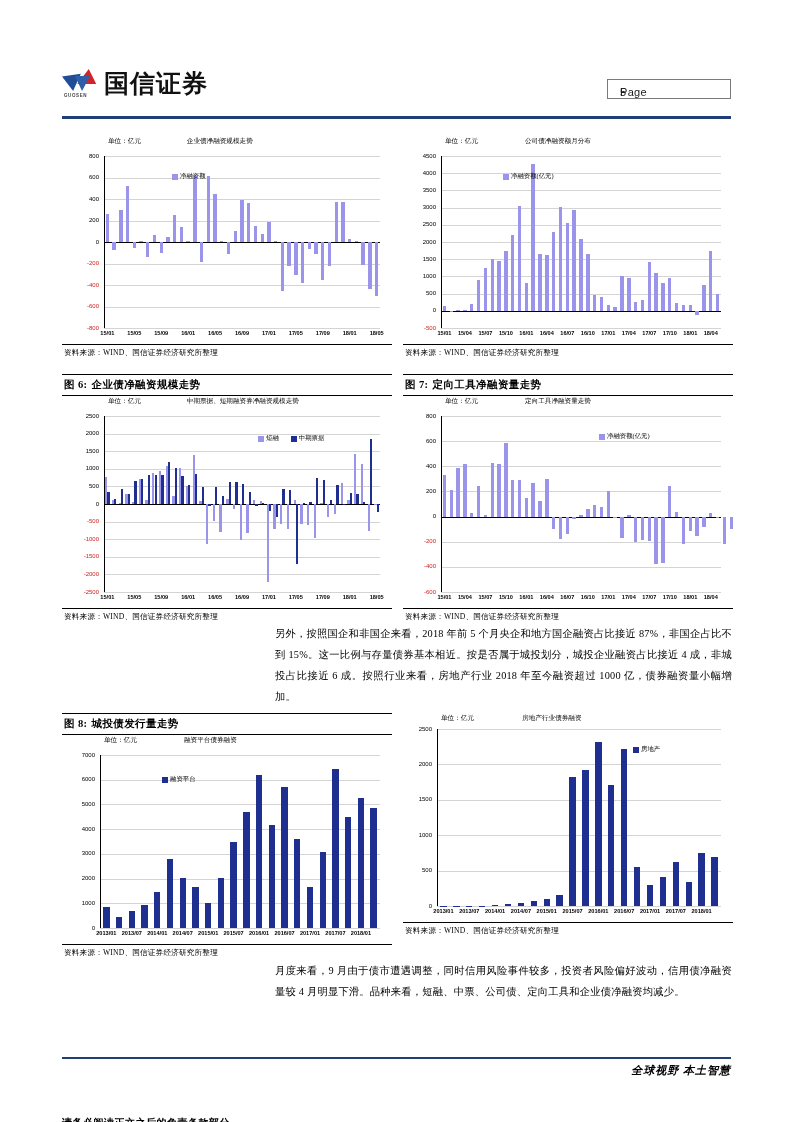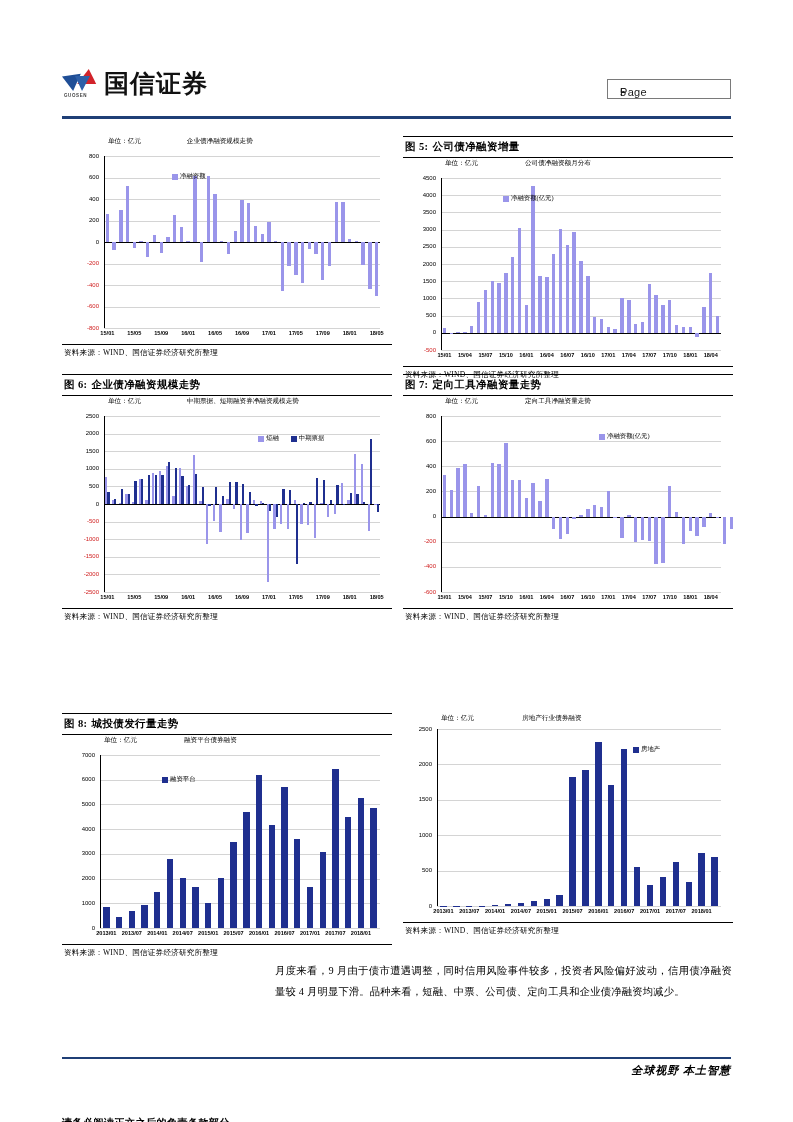--- a/index.html
+++ b/index.html
@@ -176,23 +176,20 @@
               <span class="sw" style="background: rgb(154, 149, 234);"></span>
               <span>净融资额</span>
             </span>
           </div>
         </div>
     </div>
     <div class="fig-src">资料来源：WIND、国信证券经济研究所整理</div>
   </div>
 
   <div class="fig" style="left:403px;top:136px;width:330px;">
-    <div class="fig-title">
-      <span class="num">图 5:</span><span>公司债净融资增量</span>
-    </div>
     <div class="fig-body" style="height:208px;">
       <div class="chart" id="chart-fig5" style="height:208px;">
           <div class="unit" style="left: 42px; top: 1px;">单位：亿元</div>
           <div class="ctitle" style="left: 122px; top: 1px;">公司债净融资额月分布</div>
           <div class="plot" style="left: 38px; top: 20px; width: 280px; height: 172px;">
             <div class="gridline" style="top: 172px;"></div>
             <div class="gridline" style="top: 154.8px;"></div>
             <div class="gridline" style="top: 137.6px;"></div>
             <div class="gridline" style="top: 120.4px;"></div>
             <div class="gridline" style="top: 103.2px;"></div>
@@ -513,20 +510,21 @@
             <span class="legend-item">
               <span class="sw" style="background: rgb(154, 149, 234);"></span>
               <span>净融资额(亿元)</span>
             </span>
           </div>
         </div>
     </div>
     <div class="fig-src">资料来源：WIND、国信证券经济研究所整理</div>
   </div>
 
+  <div class="para" style="left:275px;top:623px;width:457px;">另外，按照国企和非国企来看，2018 年前 5 个月央企和地方国企融资占比接近 87%，非国企占比不到 15%。这一比例与存量债券基本相近。按是否属于城投划分，城投企业融资占比接近 4 成，非城投占比接近 6 成。按照行业来看，房地产行业 2018 年至今融资超过 1000 亿，债券融资量小幅增加。</div>
 
   <div class="fig" style="left:62px;top:713px;width:330px;">
     <div class="fig-title">
       <span class="num">图 8:</span><span>城投债发行量走势</span>
     </div>
     <div class="fig-body" style="height:209px;">
       <div class="chart" id="chart-fig8" style="height:209px;">
           <div class="unit" style="left: 42px; top: 1px;">单位：亿元</div>
           <div class="ctitle" style="left: 122px; top: 1px;">融资平台债券融资</div>
           <div class="plot" style="left: 38px; top: 20px; width: 280px; height: 173px;">

